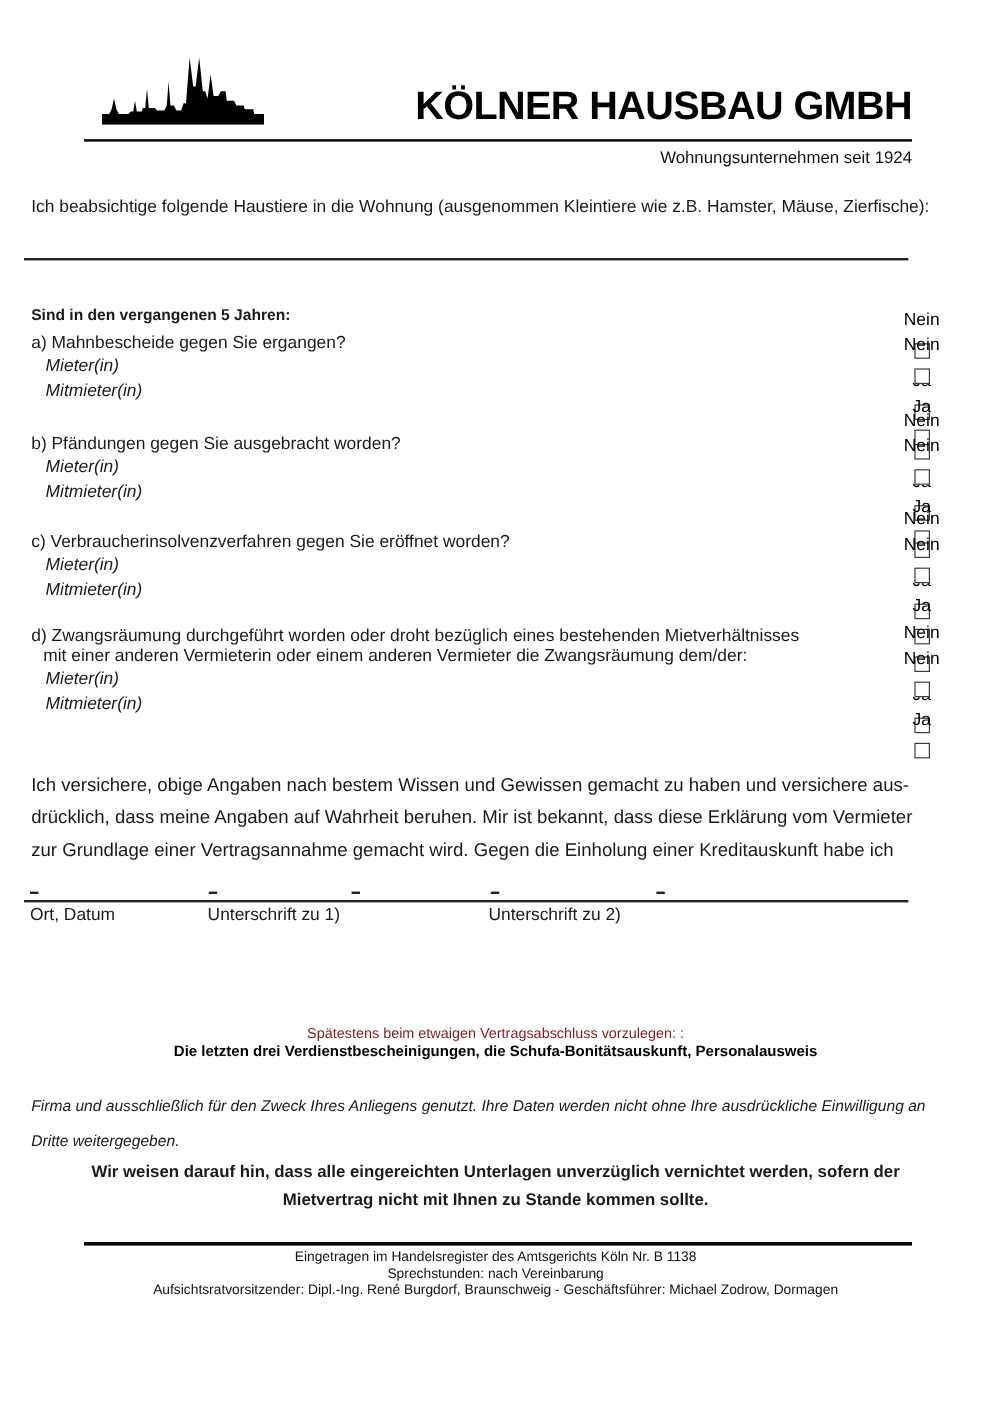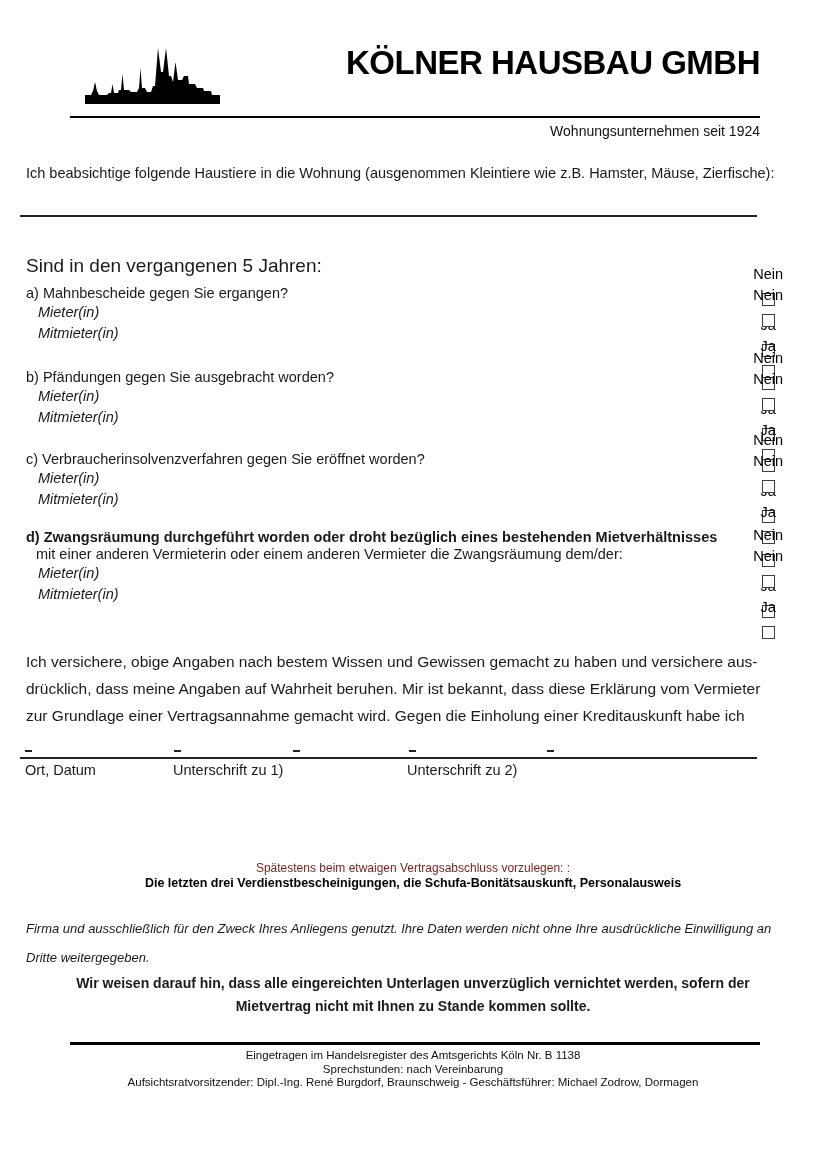--- a/index.html
+++ b/index.html
@@ -11,47 +11,47 @@
   }
   .page {
     position:relative;
     width:826px; height:1169px;
     background:#fff;
     overflow:hidden;
   }
 
   
   .header-row {
-    display:flex; align-items:flex-start; justify-content:space-between;
+    display:flex; align-items:flex-end; justify-content:space-between;
     padding:46px 66px 0 85px;
   }
   .logo { width:135px; height:58px; display:block; }
   .company-title {
     font-size:33px; font-weight:700; letter-spacing:-0.5px; color:#000;
     line-height:1; white-space:nowrap;
   }
   .header-rule { border-top:2px solid #000; margin:12px 66px 0 70px; }
   .tagline {
     text-align:right; margin:5px 66px 0 0; font-size:14px; color:#111;
   }
 
   
   .pets { margin:26px 26px 0 26px; font-size:14.5px; white-space:nowrap; }
   .fill-line {
     margin:34px 69px 0 20px; height:2px; background:#222; border:none;
   }
 
   
-  .section-heading { margin:38px 0 0 26px; font-size:19px; font-weight:400; }
+  .section-heading { margin:38px 0 0 26px; font-size:13px; font-weight:700; }
   .q { margin:8px 0 0 26px; font-size:14.5px; white-space:nowrap; }
   .q.first { margin-top:8px; }
   .q.cont { margin-top:1px; padding-left:10px; }
   .q-gap-b { margin-top:26px; }
   .q-gap-c { margin-top:24px; }
-  .q-gap-d { margin-top:20px;font-weight:bold; }
+  .q-gap-d { margin-top:20px; }
   .row {
     display:flex; justify-content:space-between; align-items:center;
     height:21px; padding:0 43px 0 38px;
   }
   .who { font-style:italic; font-size:14.5px; }
   .answers { display:inline-flex; align-items:center; gap:11px; font-size:14.5px; color:#000000;flex-direction:column; }
   .cb {
     display:inline-block; width:13px; height:13px;
     border:1.5px solid #3c3c3c; background:#fff;
   }

